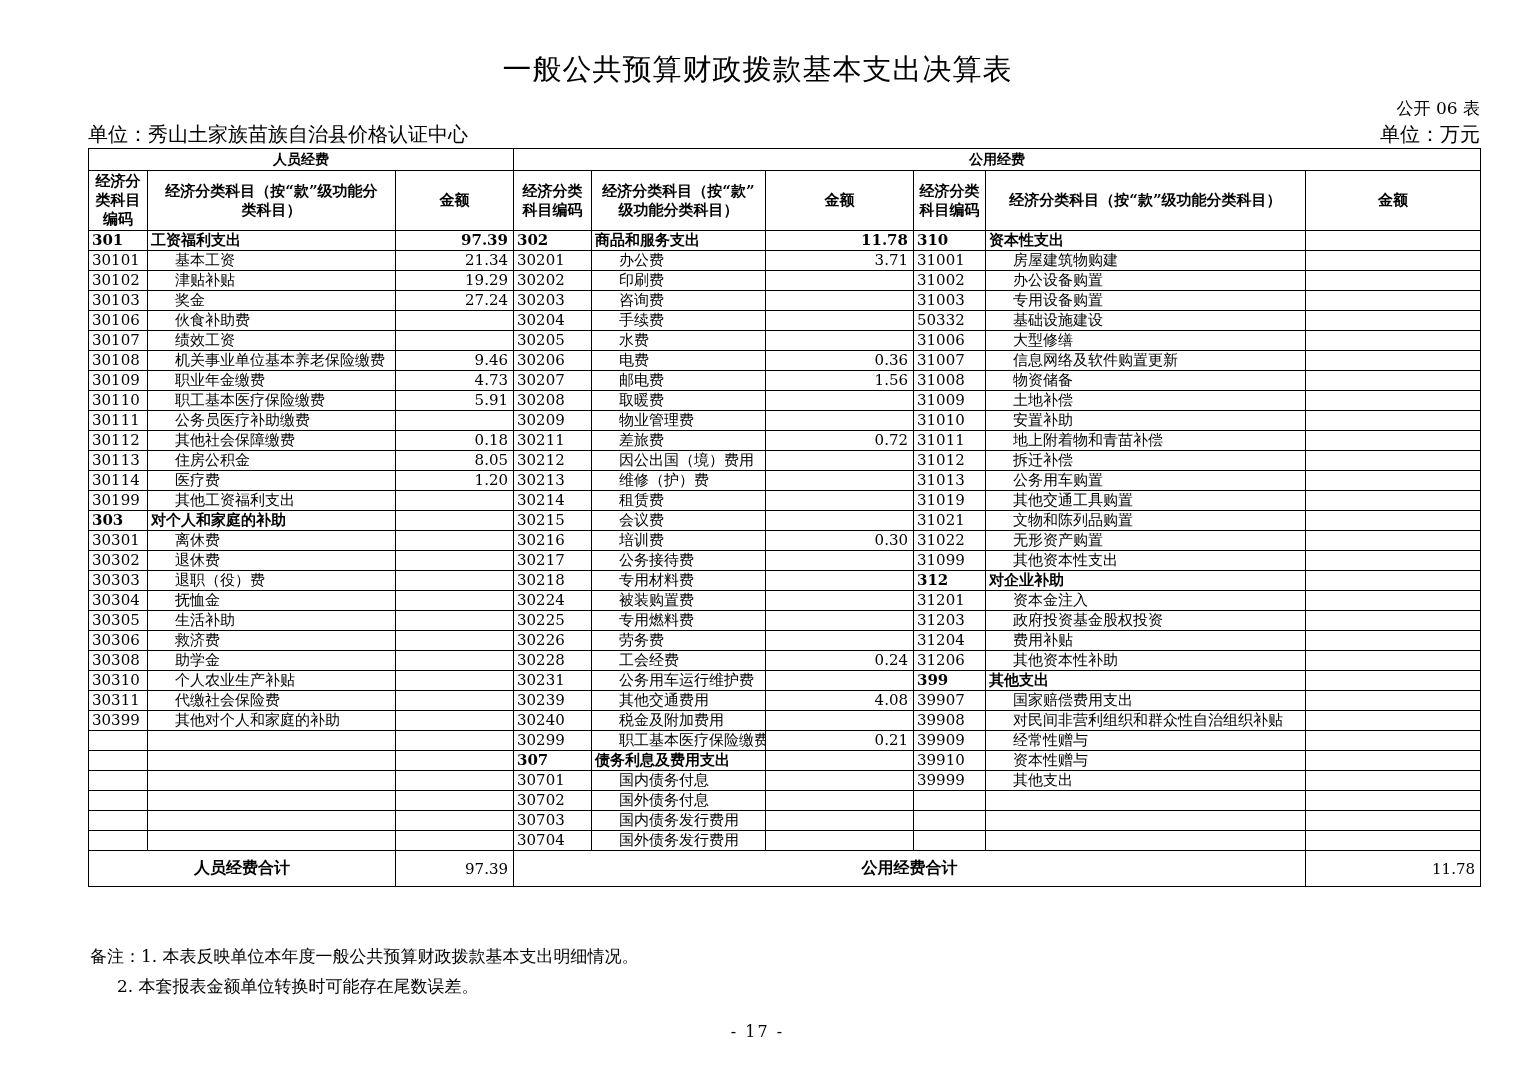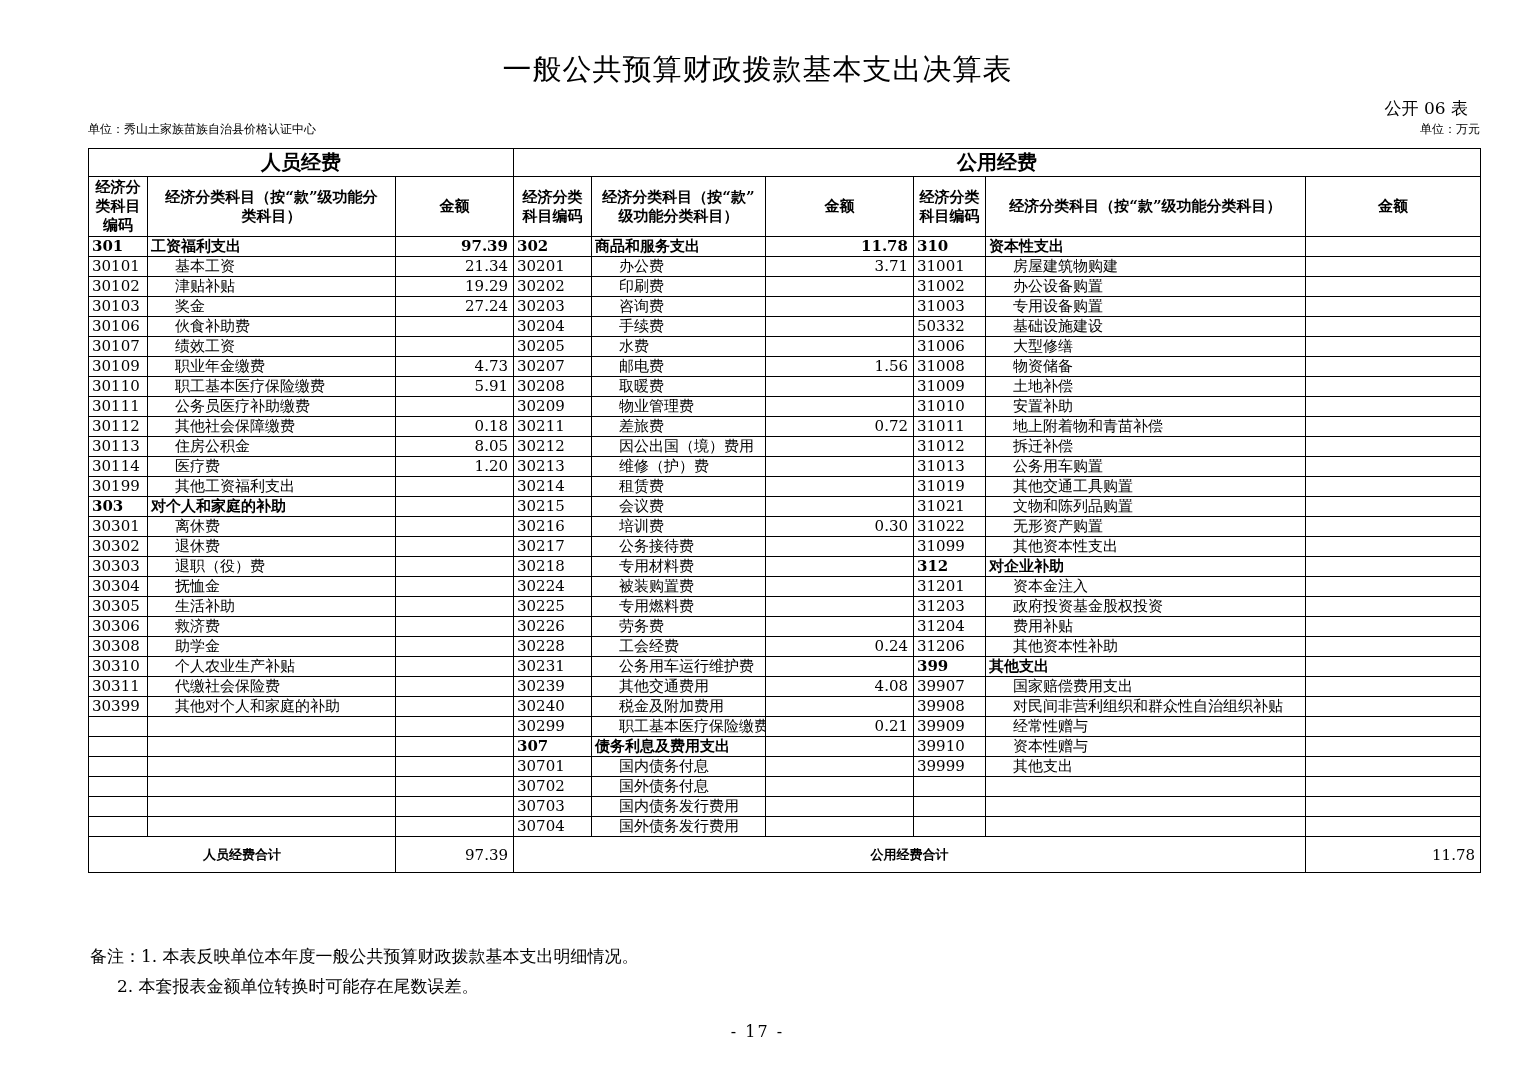--- a/index.html
+++ b/index.html
@@ -18,48 +18,48 @@
     top: 50px; left: 0;
     width: 100%;
     text-align: center;
     font-size: 29px;
     font-weight: normal;
     letter-spacing: 1px;
   }
   .form-label {
     position: absolute;
     top: 97px;
-    right: 47px;
+    right: 35px;
     font-size: 17px;
   }
   .meta-row {
     position: absolute;
     top: 121px;
     left: 88px;
     right: 35px;
     display: flex;
     justify-content: space-between;
-    font-size: 12px;
+    font-size: 20px;
   }
   table.main {
     position: absolute;
     top: 148px;
     left: 88px;
     width: 1392px;
     border-collapse: collapse;
     table-layout: fixed;
   }
   table.main th, table.main td {
     border: 1px solid #000;
     overflow: hidden;
     white-space: nowrap;
   }
   tr.group-row th {
     height: 22px;
-    font-size: 20px;
+    font-size: 14px;
     font-weight: bold;
     text-align: center;
     vertical-align: middle;
   }
   tr.head-row th {
     height: 60px;
     font-size: 15px;
     font-weight: bold;
     text-align: center;
     vertical-align: middle;
@@ -73,21 +73,21 @@
     vertical-align: middle;
   }
   td.code { padding-left: 3px; text-align: left; }
   td.subject { padding-left: 3px; text-align: left; }
   td.subject.sub { padding-left: 27px; }
   td.amount { text-align: right; padding-right: 5px; }
   .sec { font-weight: bold; }
   tr.total-row td {
     height: 36px;
     vertical-align: middle;
-    font-size: 13px;
+    font-size: 16px;
   }
   tr.total-row td.total-label {
     font-weight: bold;
     text-align: center;
   }
   tr.total-row td.amount { font-size: 15px; }
   .notes {
     position: absolute;
     top: 942px;
     left: 90px;
@@ -212,20 +212,31 @@
           <td class="subject sub">绩效工资</td>
           <td class="amount"></td>
           <td class="code">30205</td>
           <td class="subject sub">水费</td>
           <td class="amount"></td>
           <td class="code">31006</td>
           <td class="subject sub">大型修缮</td>
           <td class="amount"></td>
         </tr>
         <tr>
+          <td class="code">30108</td>
+          <td class="subject sub">机关事业单位基本养老保险缴费</td>
+          <td class="amount">9.46</td>
+          <td class="code">30206</td>
+          <td class="subject sub">电费</td>
+          <td class="amount">0.36</td>
+          <td class="code">31007</td>
+          <td class="subject sub">信息网络及软件购置更新</td>
+          <td class="amount"></td>
+        </tr>
+        <tr>
           <td class="code">30109</td>
           <td class="subject sub">职业年金缴费</td>
           <td class="amount">4.73</td>
           <td class="code">30207</td>
           <td class="subject sub">邮电费</td>
           <td class="amount">1.56</td>
           <td class="code">31008</td>
           <td class="subject sub">物资储备</td>
           <td class="amount"></td>
         </tr>

